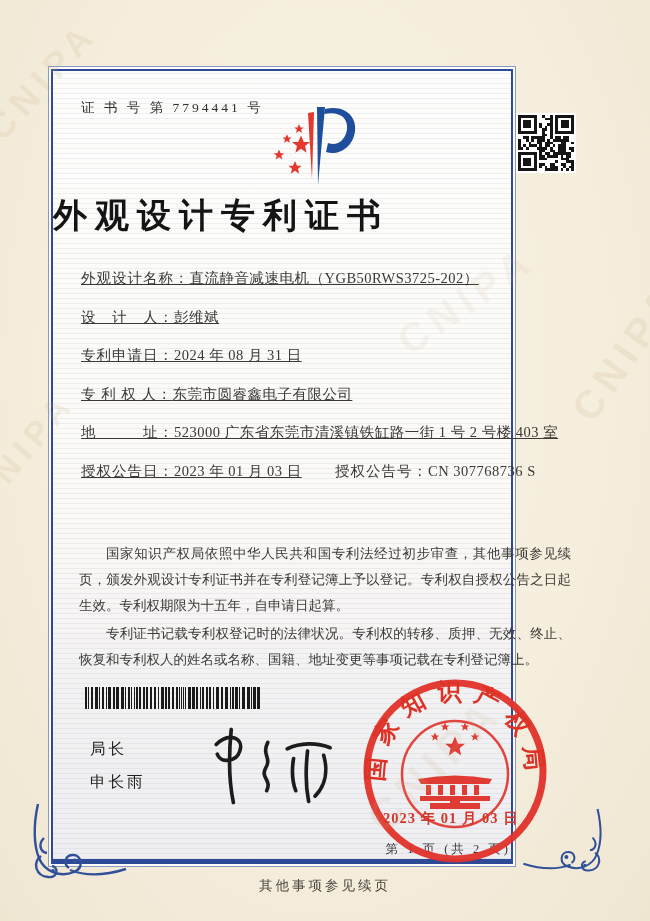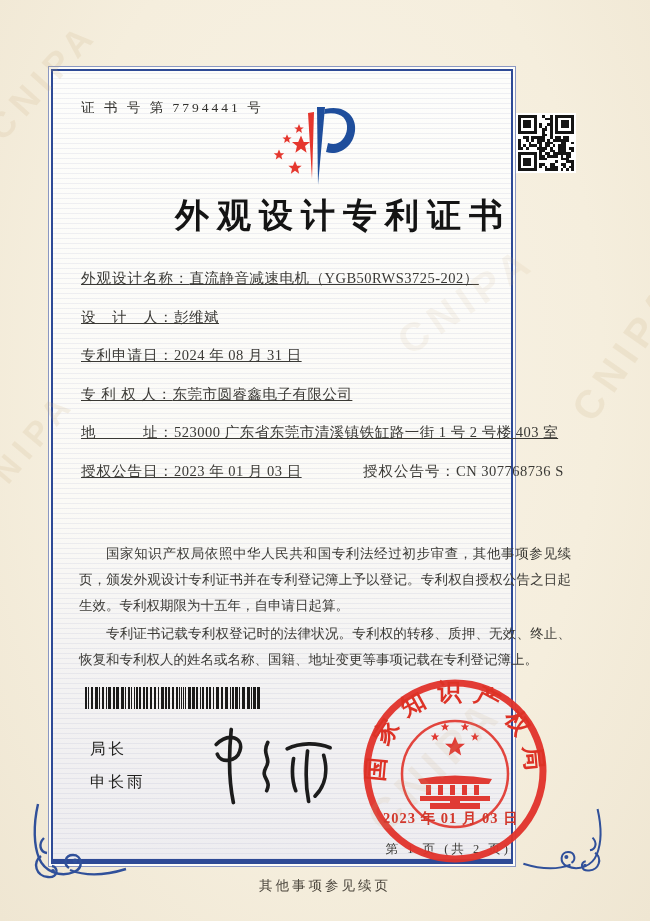--- a/index.html
+++ b/index.html
@@ -13,27 +13,27 @@
   .cert-frame{position:absolute;left:48px;top:66px;width:468px;height:801px;z-index:2;
     border:1px solid #8a97c2;padding:2px;box-sizing:border-box;background:#fdfcf9;}
   .cert-inner{position:relative;width:100%;height:100%;box-sizing:border-box;
     border:2px solid #2e4a96;border-bottom-width:5px;
     background:
       repeating-linear-gradient(0deg, rgba(150,155,195,.14) 0 1px, rgba(0,0,0,0) 1px 5px),
       linear-gradient(180deg,#fdfdfb 0%,#fbfaf6 55%,#f3f2f2 78%,#eeedf0 100%);}
   .cert-no{position:absolute;left:28px;top:28px;font-size:13.5px;letter-spacing:3px;color:#33322e;}
   .logo{position:absolute;left:214px;top:30px;width:96px;height:92px;}
   .qr{position:absolute;left:463px;top:42px;width:56px;height:56px;background:#fff;padding:2px;}
-  .title{position:absolute;left:0;top:122px;width:100%;margin:0;text-align:right;
+  .title{position:absolute;left:0;top:122px;width:100%;margin:0;text-align:left;
     font-size:34px;font-weight:600;letter-spacing:8px;color:#141414;}
   .fields{position:absolute;left:28px;top:198px;width:486px;font-size:14.5px;color:#3a3935;}
   .frow{height:38.6px;position:relative;white-space:nowrap;text-decoration:underline;}
   .flabel{letter-spacing:1px;}
   .fvalue{letter-spacing:.5px;}
-  .frow .pair2{position:absolute;left:254px;top:0;margin-left:28px;}
+  .frow .pair2{position:absolute;left:254px;top:0;}
   .paras{position:absolute;left:26px;top:470px;width:492px;font-size:13.5px;line-height:25.8px;
     color:#3b3a36;text-align:justify;}
   .paras p{margin:0 0 3px 0;text-indent:2em;}
   .barcode{position:absolute;left:32px;top:616px;width:180px;height:22px;}
   .officer-title{position:absolute;left:37px;top:668px;font-size:15.5px;letter-spacing:3px;color:#20201e;}
   .officer-name{position:absolute;left:37px;top:701px;font-size:15.5px;letter-spacing:3px;color:#20201e;}
   .signature{position:absolute;left:148px;top:652px;width:140px;height:86px;}
   .seal{position:absolute;left:306px;top:604px;width:192px;height:192px;z-index:3;}
   .seal-date{position:absolute;left:330px;top:738px;z-index:4;color:#d2372b;font-size:14.5px;
     letter-spacing:1px;font-weight:bold;white-space:nowrap;}

